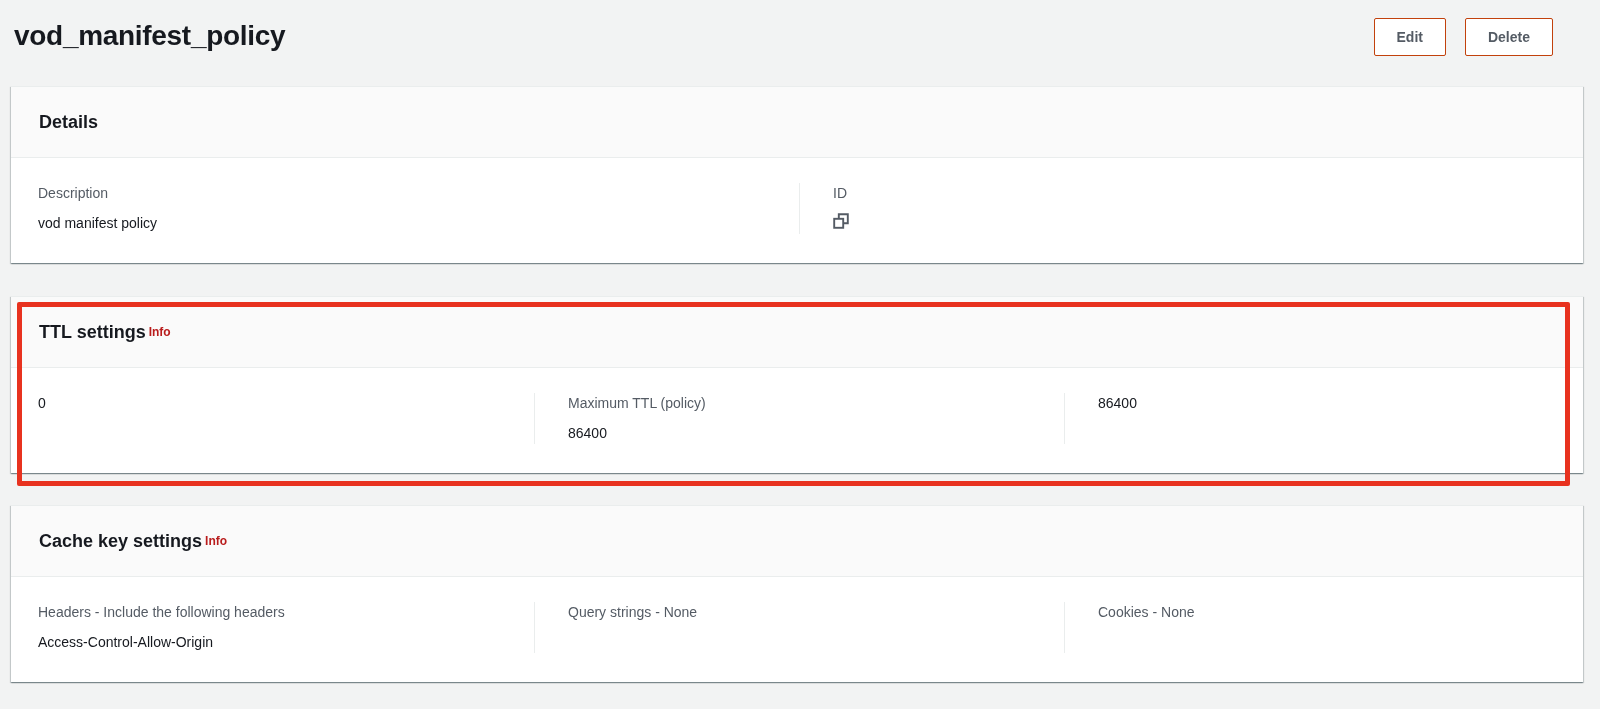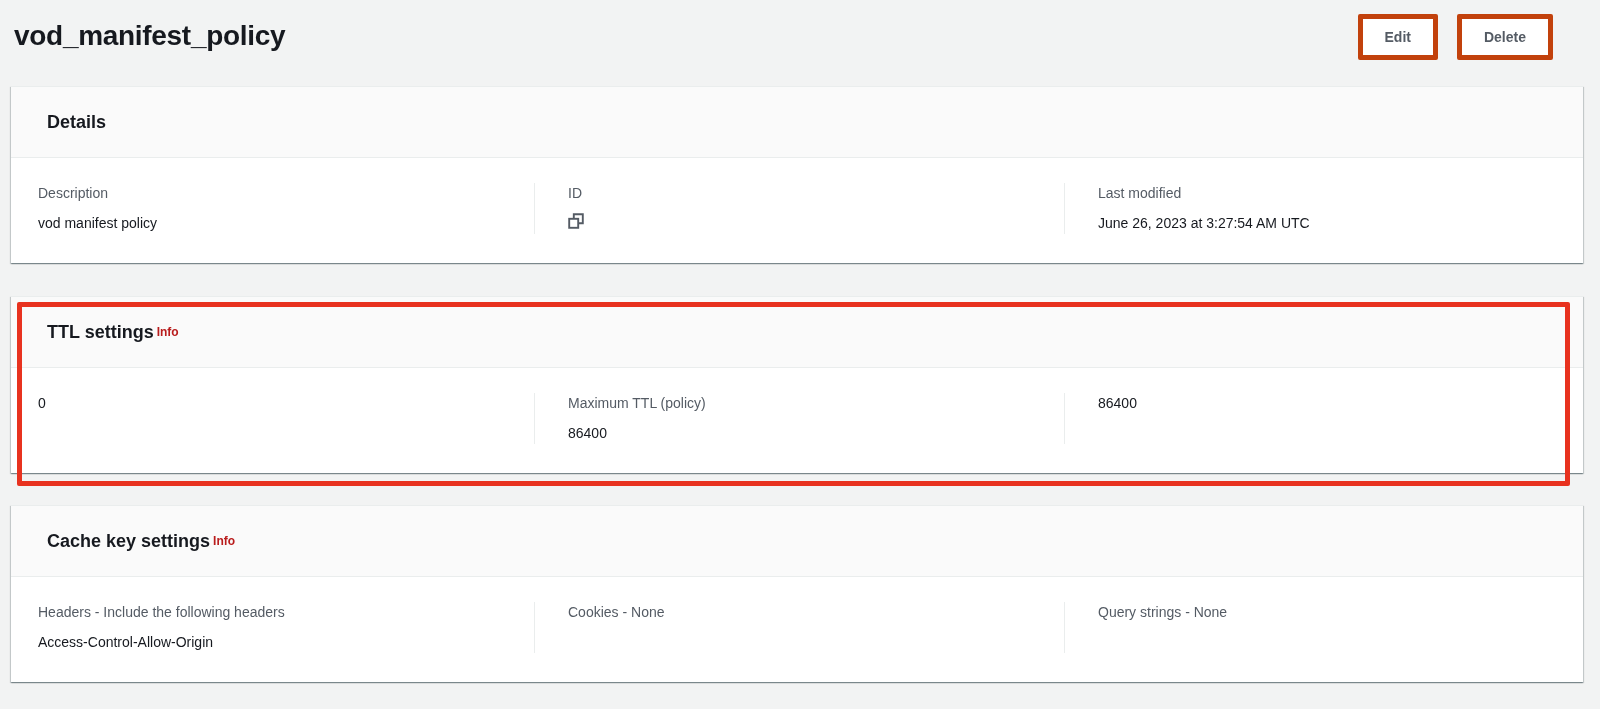--- a/index.html
+++ b/index.html
@@ -29,42 +29,42 @@
     letter-spacing: -0.3px;
     color: #16191f;
   }
   .header-actions { display: flex; gap: 19px; padding-top: 2px; }
   .btn {
     font-family: "Liberation Sans", sans-serif;
     font-size: 14px;
     font-weight: 700;
     color: #545b64;
     background: #ffffff;
-    border: 5px solid #c2410c;
+    border: 1px solid #c2410c;
     border-radius: 2px;
     padding: 8px 22px;
     line-height: 20px;
     cursor: pointer;
   }
 
   
   .content { padding: 0 17px 0 11px; }
 
   .card {
     background: #ffffff;
     border-top: 1px solid #eaeded;
     box-shadow: 0 1px 1px 0 rgba(0,28,36,.30),
                 1px 1px 1px 0 rgba(0,28,36,.15),
                -1px 1px 1px 0 rgba(0,28,36,.15);
     margin-bottom: 33px;
   }
   .card-header {
     background: #fafafa;
     border-bottom: 1px solid #eaeded;
-    padding: 23px 36px;
+    padding: 23px 28px;
   }
   .card-title {
     display: inline;
     margin: 0;
     font-size: 18px;
     line-height: 24px;
     font-weight: 700;
     color: #16191f;
   }
   .info-link {
@@ -156,24 +156,20 @@
             <button class="copy-btn">
               <span>
                 <svg width="16" height="16" viewBox="0 0 16 16">
                   <path d="M5.8 5.2 V1.2 H14.8 V10.2 H10.8" fill="none" stroke="#545b64" stroke-width="1.9"></path>
                   <rect x="1.2" y="5.8" width="9" height="9" fill="#ffffff" stroke="#545b64" stroke-width="1.9"></rect>
                 </svg>
               </span>
             </button>
           </div>
         </div>
-        <div class="col">
-          <div class="field-label">Last modified</div>
-          <div class="field-value">June 26, 2023 at 3:27:54 AM UTC</div>
-        </div>
       </div>
     </section>
 
     <div class="ttl-wrap">
       <section class="card">
         <div class="card-header">
           <h2 class="card-title">TTL settings</h2><a class="info-link">Info</a>
         </div>
         <div class="card-body">
           <div class="col">
@@ -194,24 +190,24 @@
     <section class="card">
       <div class="card-header">
         <h2 class="card-title">Cache key settings</h2><a class="info-link">Info</a>
       </div>
       <div class="card-body">
         <div class="col">
           <div class="field-label">Headers - Include the following headers</div>
           <div class="field-value">Access-Control-Allow-Origin</div>
         </div>
         <div class="col">
+          <div class="field-label">Query strings - None</div>
+          <div class="field-value"></div>
+        </div>
+        <div class="col">
           <div class="field-label">Cookies - None</div>
           <div class="field-value"></div>
         </div>
-        <div class="col">
-          <div class="field-label">Query strings - None</div>
-          <div class="field-value"></div>
-        </div>
       </div>
     </section>
 
   </main>
 </div>
 
 </body></html>

